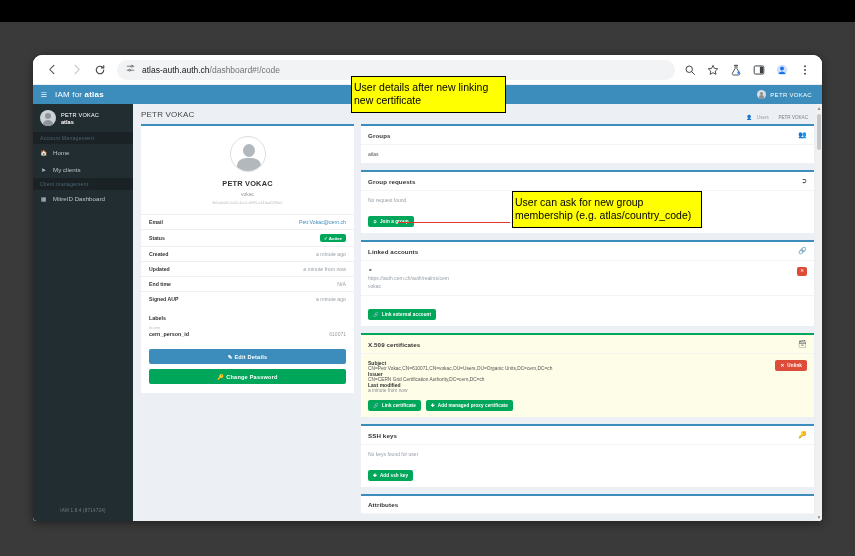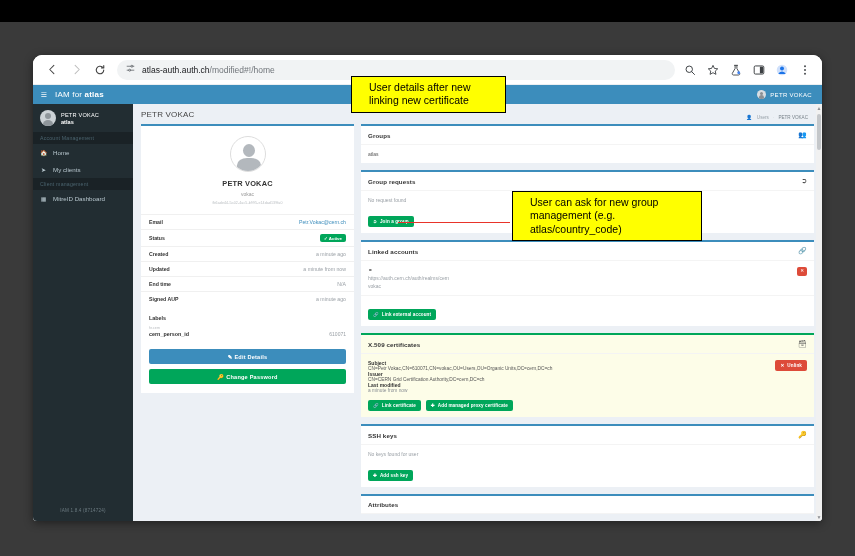--- a/index.html
+++ b/index.html
@@ -135,21 +135,21 @@
   .hr-light{height:1px;background:#f4f4f4;margin:6px -7px;}
 
   
   .vscroll{position:absolute;right:0;top:0;bottom:0;width:6px;background:#f1f1f1;}
   .vscroll .thumb{position:absolute;left:1px;top:10px;width:4px;height:36px;background:#c4c7ca;border-radius:2px;}
   .vscroll .arrow{position:absolute;left:0;width:6px;height:8px;color:#8d9094;font-size:5px;text-align:center;line-height:8px;}
   .vscroll .arrow.up{top:0;}
   .vscroll .arrow.dn{bottom:0;}
 
   
-  .callout{position:absolute;background:#ffff00;border:1px solid #000;color:#000;font-size:10.5px;line-height:1.28;padding:4px 17px;z-index:40;}
+  .callout{position:absolute;background:#ffff00;border:1px solid #000;color:#000;font-size:10.5px;line-height:1.28;padding:4px 2px;z-index:40;}
   #callout-1{left:351px;top:76px;width:155px;}
   #callout-2{left:512px;top:191px;width:190px;}
   .arrow-line{position:absolute;z-index:39;background:#e8342a;}
   #arrow-shaft{left:398px;top:221.5px;width:112px;height:1.6px;}
   #arrow-head{left:392px;top:216px;width:0;height:0;background:transparent;
     border-top:6px solid transparent;border-bottom:6px solid transparent;border-right:9px solid #e8342a;}
 </style>
 </head>
 <body>
 
@@ -175,21 +175,21 @@
         </svg>
     </div>
     <div class="omnibox">
       <span class="tune">
         <svg width="9" height="9" viewBox="0 0 16 16">
             <path d="M2 4h7M12 4h2M2 11h3M8 11h6" stroke="#5f6368" stroke-width="1.4" stroke-linecap="round"></path>
             <circle cx="10.5" cy="4" r="1.8" fill="none" stroke="#5f6368" stroke-width="1.4"></circle>
             <circle cx="6.5" cy="11" r="1.8" fill="none" stroke="#5f6368" stroke-width="1.4"></circle>
           </svg>
       </span>
-      <span class="url"><span class="host">atlas-auth.auth.ch</span><span class="path">/modified#!/home</span></span>
+      <span class="url"><span class="host">atlas-auth.auth.ch</span><span class="path">/dashboard#!/code</span></span>
     </div>
     <div class="tb-icons">
       <div class="tb-icon">
         <svg width="12" height="12" viewBox="0 0 16 16">
             <circle cx="7" cy="7" r="4.3" fill="none" stroke="#3c4043" stroke-width="1.3"></circle>
             <path d="M10.2 10.2 L14 14" stroke="#3c4043" stroke-width="1.3" stroke-linecap="round"></path>
           </svg>
       </div>
       <div class="tb-icon">
         <svg width="12" height="12" viewBox="0 0 16 16">
@@ -451,15 +451,15 @@
           <div class="thumb"></div>
           <div class="arrow dn">▼</div>
         </div>
 
       </div>
     </div>
   </div>
 </div>
 
 <div class="callout" id="callout-1">User details after new linking new certificate</div>
-<div class="callout" id="callout-2">User can ask for new group management (e.g. atlas/country_code)</div>
+<div class="callout" id="callout-2">User can ask for new group membership (e.g. atlas/country_code)</div>
 <div class="arrow-line" id="arrow-shaft"></div>
 <div id="arrow-head"></div>
 
 </body></html>

